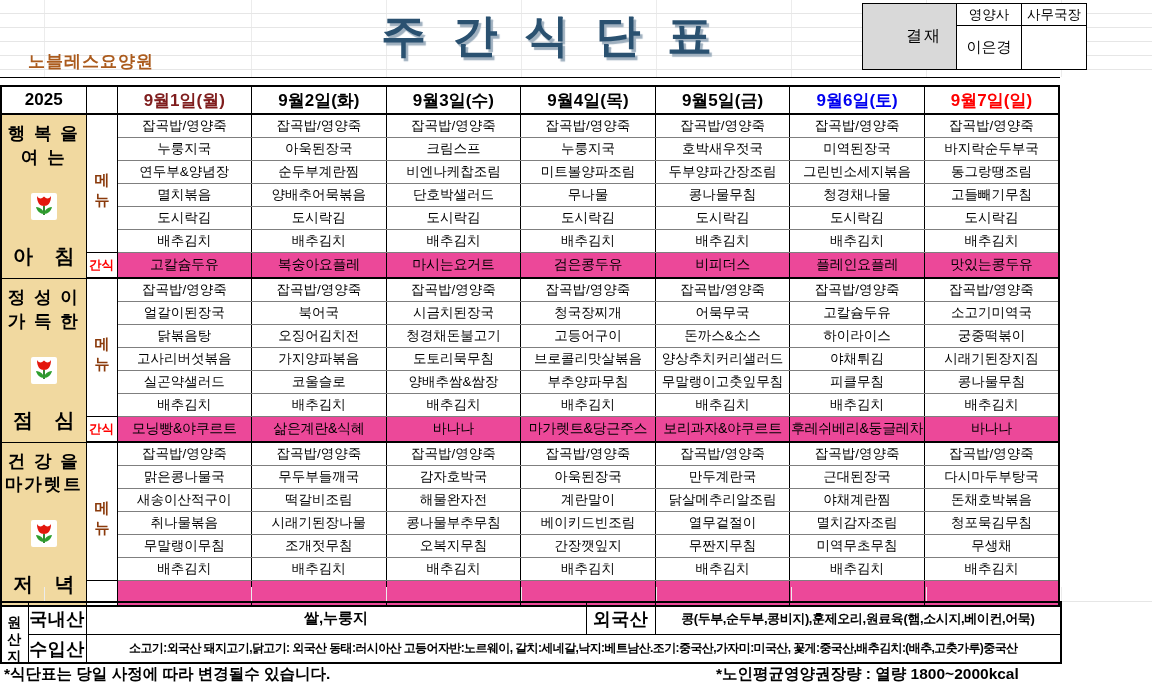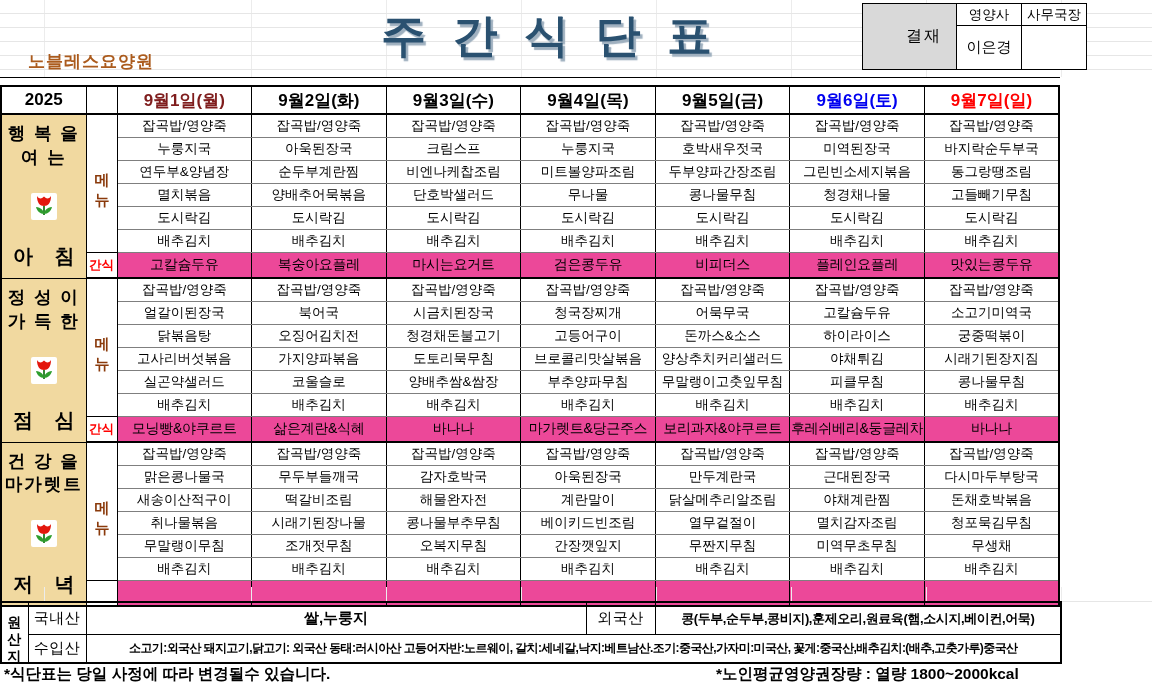--- a/index.html
+++ b/index.html
@@ -75,21 +75,21 @@
   }
 
   
   .origin-table{
     position:absolute;left:0;top:601px;width:1060px;
     border-collapse:collapse;table-layout:fixed;border:2px solid #000;
   }
   .origin-table td{border:1.4px solid #000;padding:0;text-align:center;vertical-align:middle;overflow:hidden;white-space:nowrap;}
   .origin-title-cell{font-size:13px;font-weight:bold;}
   .origin-title-cell .vertical{letter-spacing:3px;font-size:14px;}
-  .origin-label{font-size:15px;font-weight:normal;letter-spacing:0.5px;}
+  .origin-label{font-size:18px;font-weight:bold;letter-spacing:0.5px;}
   .origin-row-1 td{height:31px;}
   .origin-row-2 td{height:27px;}
   .origin-domestic-value{font-size:15px;font-weight:bold;}
   .origin-foreign-value{font-size:13px;font-weight:bold;letter-spacing:-0.4px;}
   .origin-imported-value{font-size:12px;font-weight:bold;letter-spacing:-0.6px;text-align:left;padding-left:5px;}
 
   
   .footer{position:absolute;left:0;top:659px;width:1060px;height:30px;}
   .footer-left{position:absolute;left:4px;top:5px;font-size:15.5px;font-weight:bold;}
   .footer-right{position:absolute;left:716px;top:5px;font-size:15.5px;font-weight:bold;}

